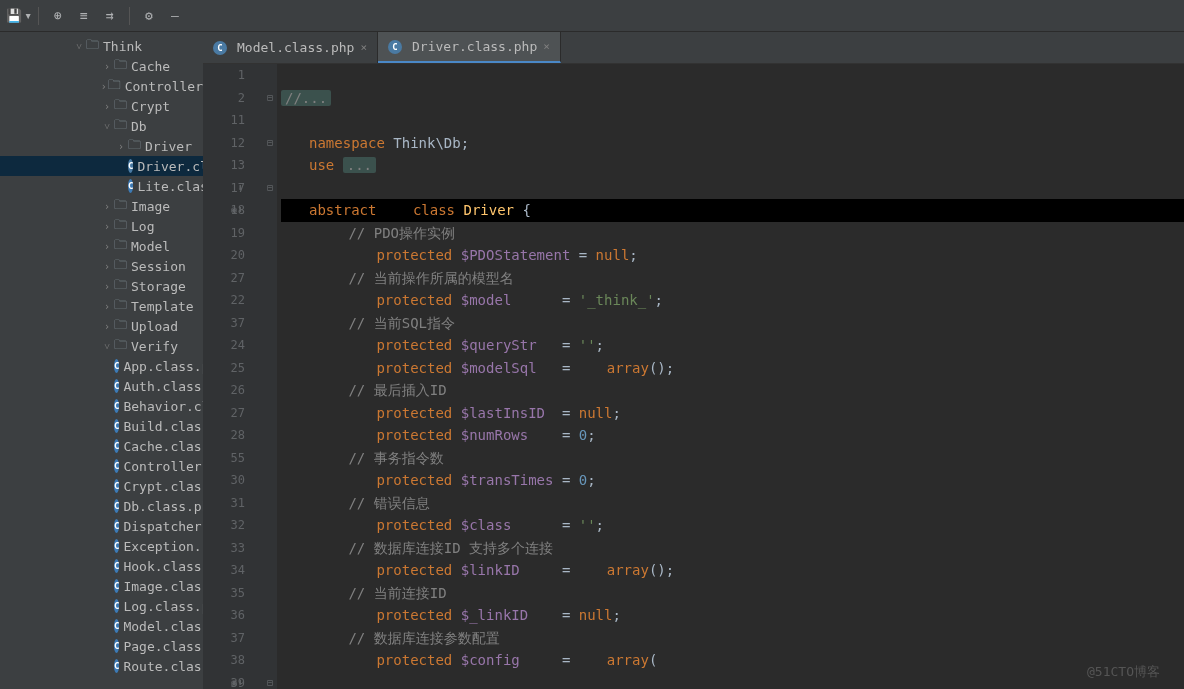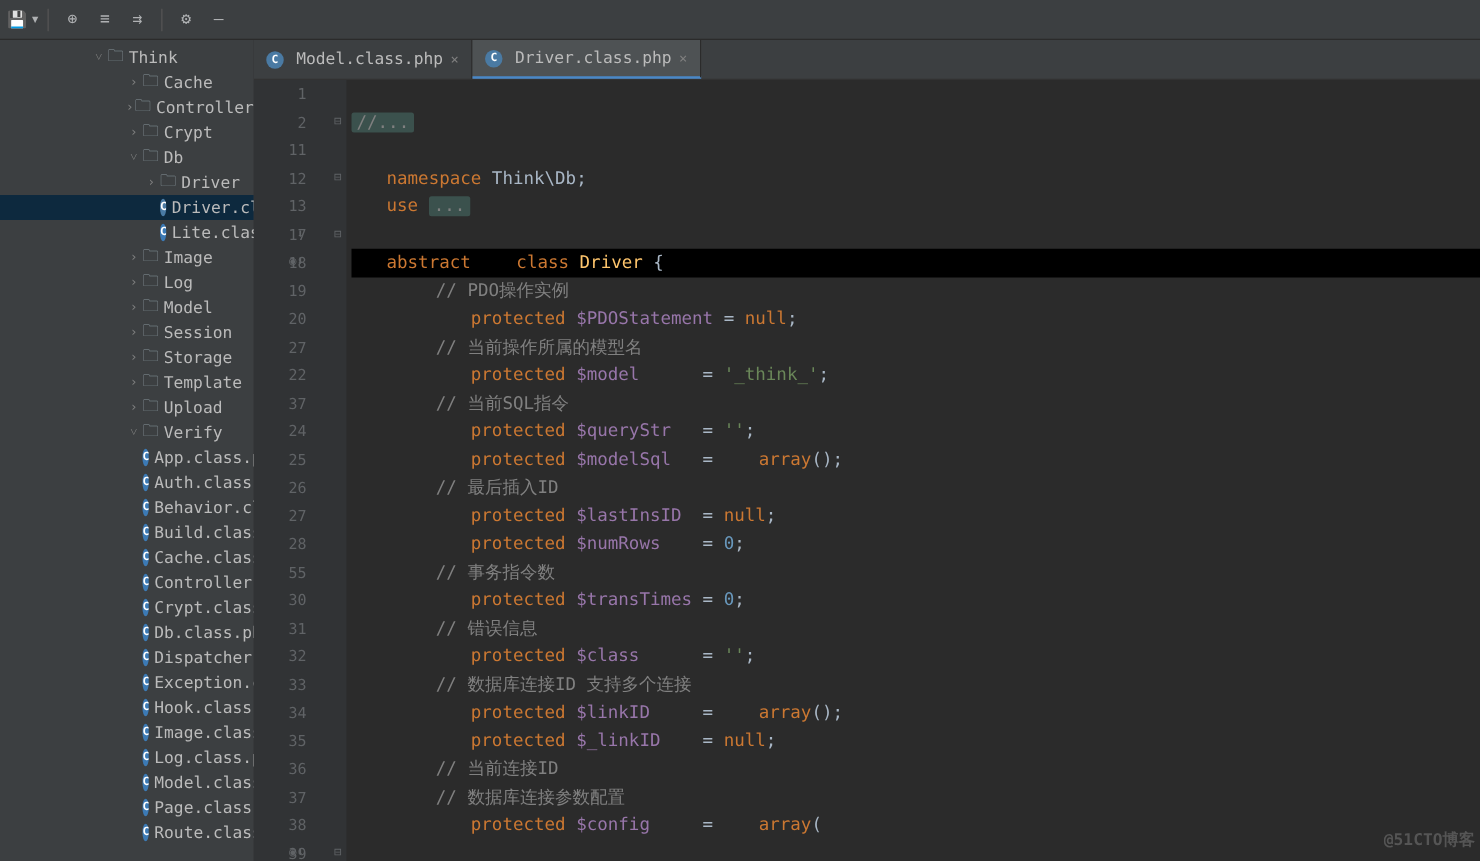--- a/index.html
+++ b/index.html
@@ -128,24 +128,23 @@
 .clsname { color: #ffc66d; }
 .var { color: #9876aa; }
 .str { color: #6a8759; }
 .num { color: #6897bb; }
 .cmt { color: #808080; }
 .fold-box { background: #3b514d; padding: 0 4px; border-radius: 2px; color: #808080; }
 .null { color: #cc7832; }
 .watermark {
   position: absolute;
   bottom: 8px;
-  right: 4px;
+  right: 24px;
   color: #555;
   font-size: 13px;
-  font-weight: bold;
 }
 </style>
 </head>
 <body>
 
 <div class="toolbar">
   <div class="tb-btn tb-dropdown">
     <span>💾</span>
     <span>▾</span>
   </div>
@@ -415,22 +414,22 @@
           <div class="code-line">        <span class="kw">protected</span> <span class="var">$modelSql</span><span>   = </span><span class="kw">array</span><span>();</span></div>
           <div class="code-line">        <span class="cmt">// 最后插入ID</span></div>
           <div class="code-line">        <span class="kw">protected</span> <span class="var">$lastInsID</span><span>  = </span><span class="null">null</span><span>;</span></div>
           <div class="code-line">        <span class="kw">protected</span> <span class="var">$numRows</span><span>    = </span><span class="num">0</span><span>;</span></div>
           <div class="code-line">        <span class="cmt">// 事务指令数</span></div>
           <div class="code-line">        <span class="kw">protected</span> <span class="var">$transTimes</span><span> = </span><span class="num">0</span><span>;</span></div>
           <div class="code-line">        <span class="cmt">// 错误信息</span></div>
           <div class="code-line">        <span class="kw">protected</span> <span class="var">$class</span><span>      = </span><span class="str">''</span><span>;</span></div>
           <div class="code-line">        <span class="cmt">// 数据库连接ID 支持多个连接</span></div>
           <div class="code-line">        <span class="kw">protected</span> <span class="var">$linkID</span><span>     = </span><span class="kw">array</span><span>();</span></div>
+          <div class="code-line">        <span class="cmt">// 当前连接ID</span></div>
           <div class="code-line">        <span class="kw">protected</span> <span class="var">$_linkID</span><span>    = </span><span class="null">null</span><span>;</span></div>
-          <div class="code-line">        <span class="cmt">// 当前连接ID</span></div>
           <div class="code-line">        <span class="cmt">// 数据库连接参数配置</span></div>
           <div class="code-line">        <span class="kw">protected</span> <span class="var">$config</span><span>     = </span><span class="kw">array</span><span>(</span></div>
         </div>
     </div>
   </div>
 </div>
 
 <div class="watermark">@51CTO博客</div>
 
 </body></html>

